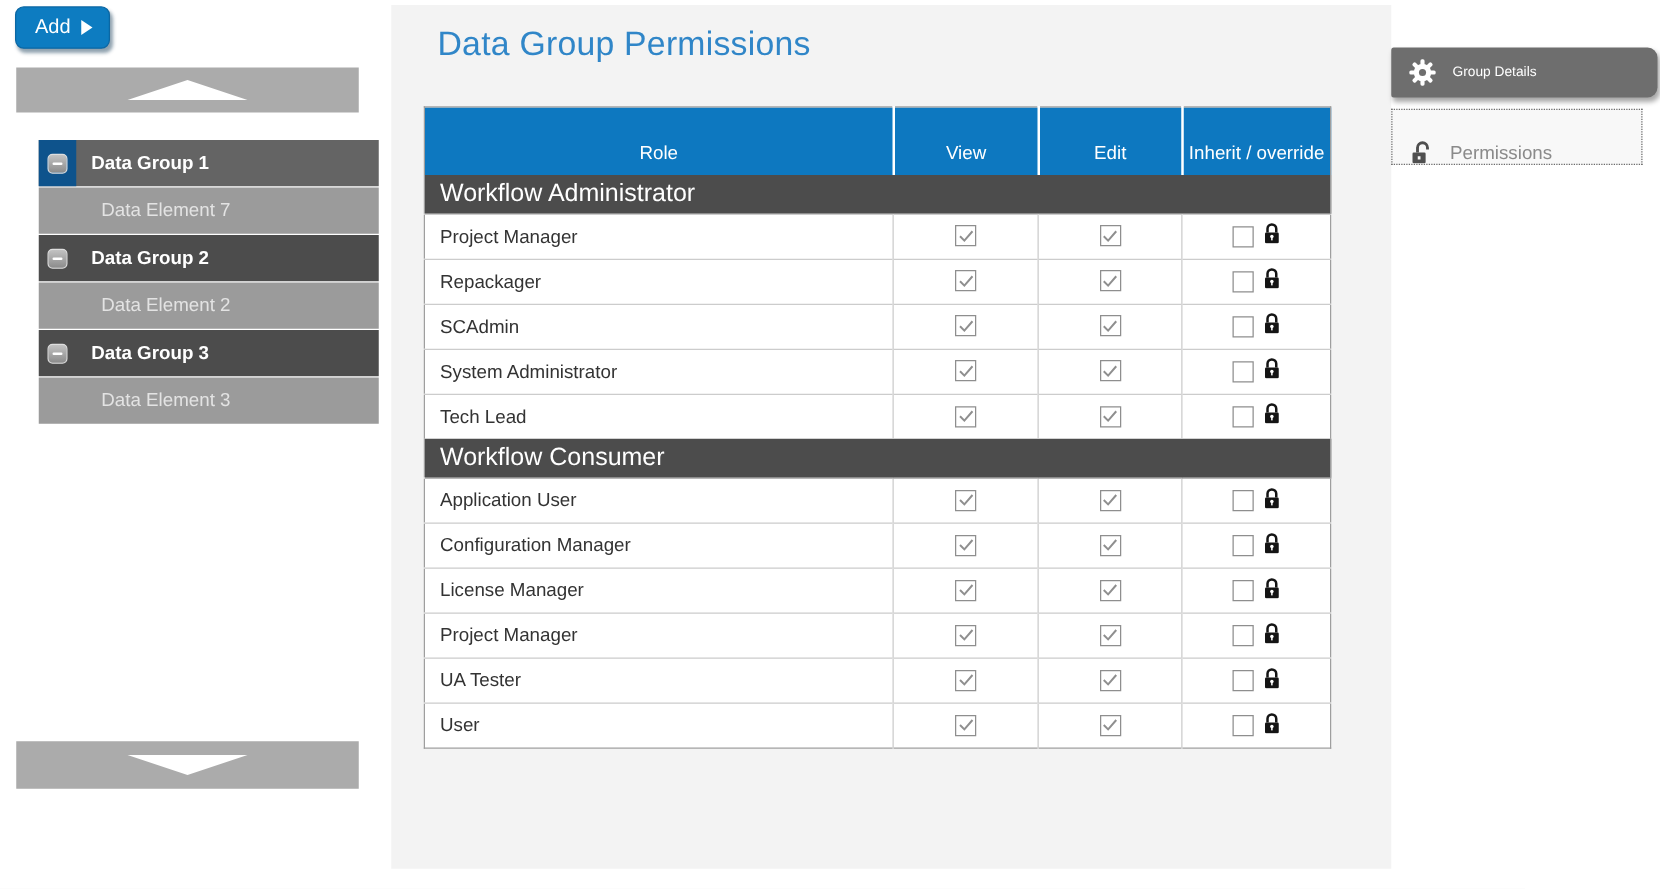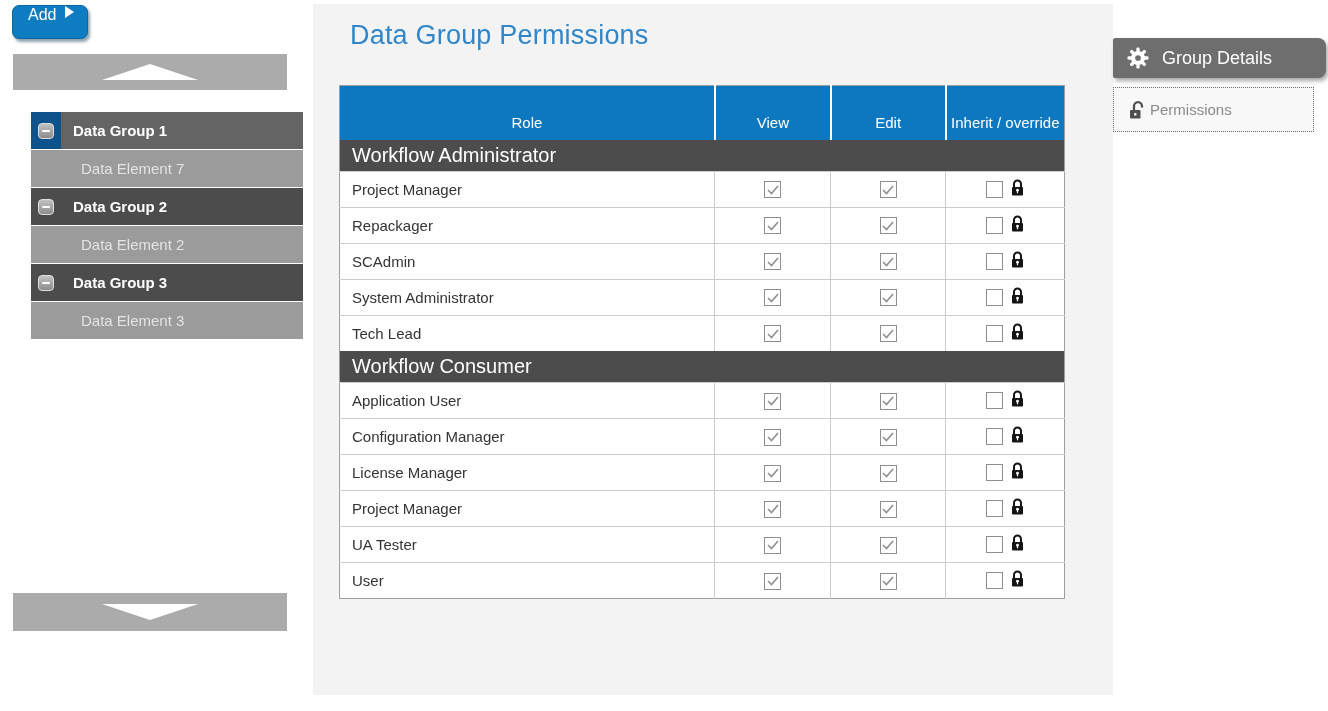--- a/index.html
+++ b/index.html
@@ -8,21 +8,21 @@
     background:#ffffff;
     font-family:"Liberation Sans", sans-serif;
   }
 
   
   .add-btn {
     position:absolute; left:12px; top:5px; height:34px;
     padding:0 13px 0 15px;
     background:#0d7cc1; border:1px solid #0b67a4; border-radius:7px;
     color:#fff; font-size:16px; font-family:inherit;
-    display:flex; align-items:flex-start; gap:9px;
+    display:flex; align-items:center; gap:9px;
     box-shadow:2px 3px 3px rgba(8,48,78,.45);
     cursor:pointer;
   }
   .play-tri {
     width:0; height:0;
     border-left:9px solid #fff;
     border-top:6px solid transparent;
     border-bottom:6px solid transparent;
     display:inline-block;
   }
@@ -105,26 +105,26 @@
     color:#fff; font-size:18px; font-weight:300; font-family:inherit;
     box-shadow:2px 3px 3px rgba(8,48,78,.4); cursor:pointer;
   }
 
   
   .tab-active {
     position:absolute; left:1113px; top:38px; width:213px; height:40px;
     background:#6e6e6e; border-radius:2px 8px 8px 2px;
     box-shadow:2px 3px 4px rgba(0,0,0,.35);
     display:flex; align-items:center; gap:13px; padding-left:14px;
-    color:#fff; font-size:18px; box-sizing:border-box; cursor:pointer;
+    color:#fff; font-size:11px; box-sizing:border-box; cursor:pointer;
   }
   .tab-inactive {
     position:absolute; left:1113px; top:87px; width:201px; height:45px;
     background:#f8f8f8; border:1px dotted #6b6b6b;
-    display:flex; align-items:center; gap:4px; padding-left:14px;
+    display:flex; align-items:flex-end; gap:14px; padding-left:14px;
     color:#8a8a8a; font-size:15px; box-sizing:border-box; cursor:pointer;
   }
   .tab-icon { display:inline-flex; flex:none; }
 </style>
 </head>
 <body>
 
 <button class="add-btn">
   <span>Add</span>
   <span class="play-tri"></span>

